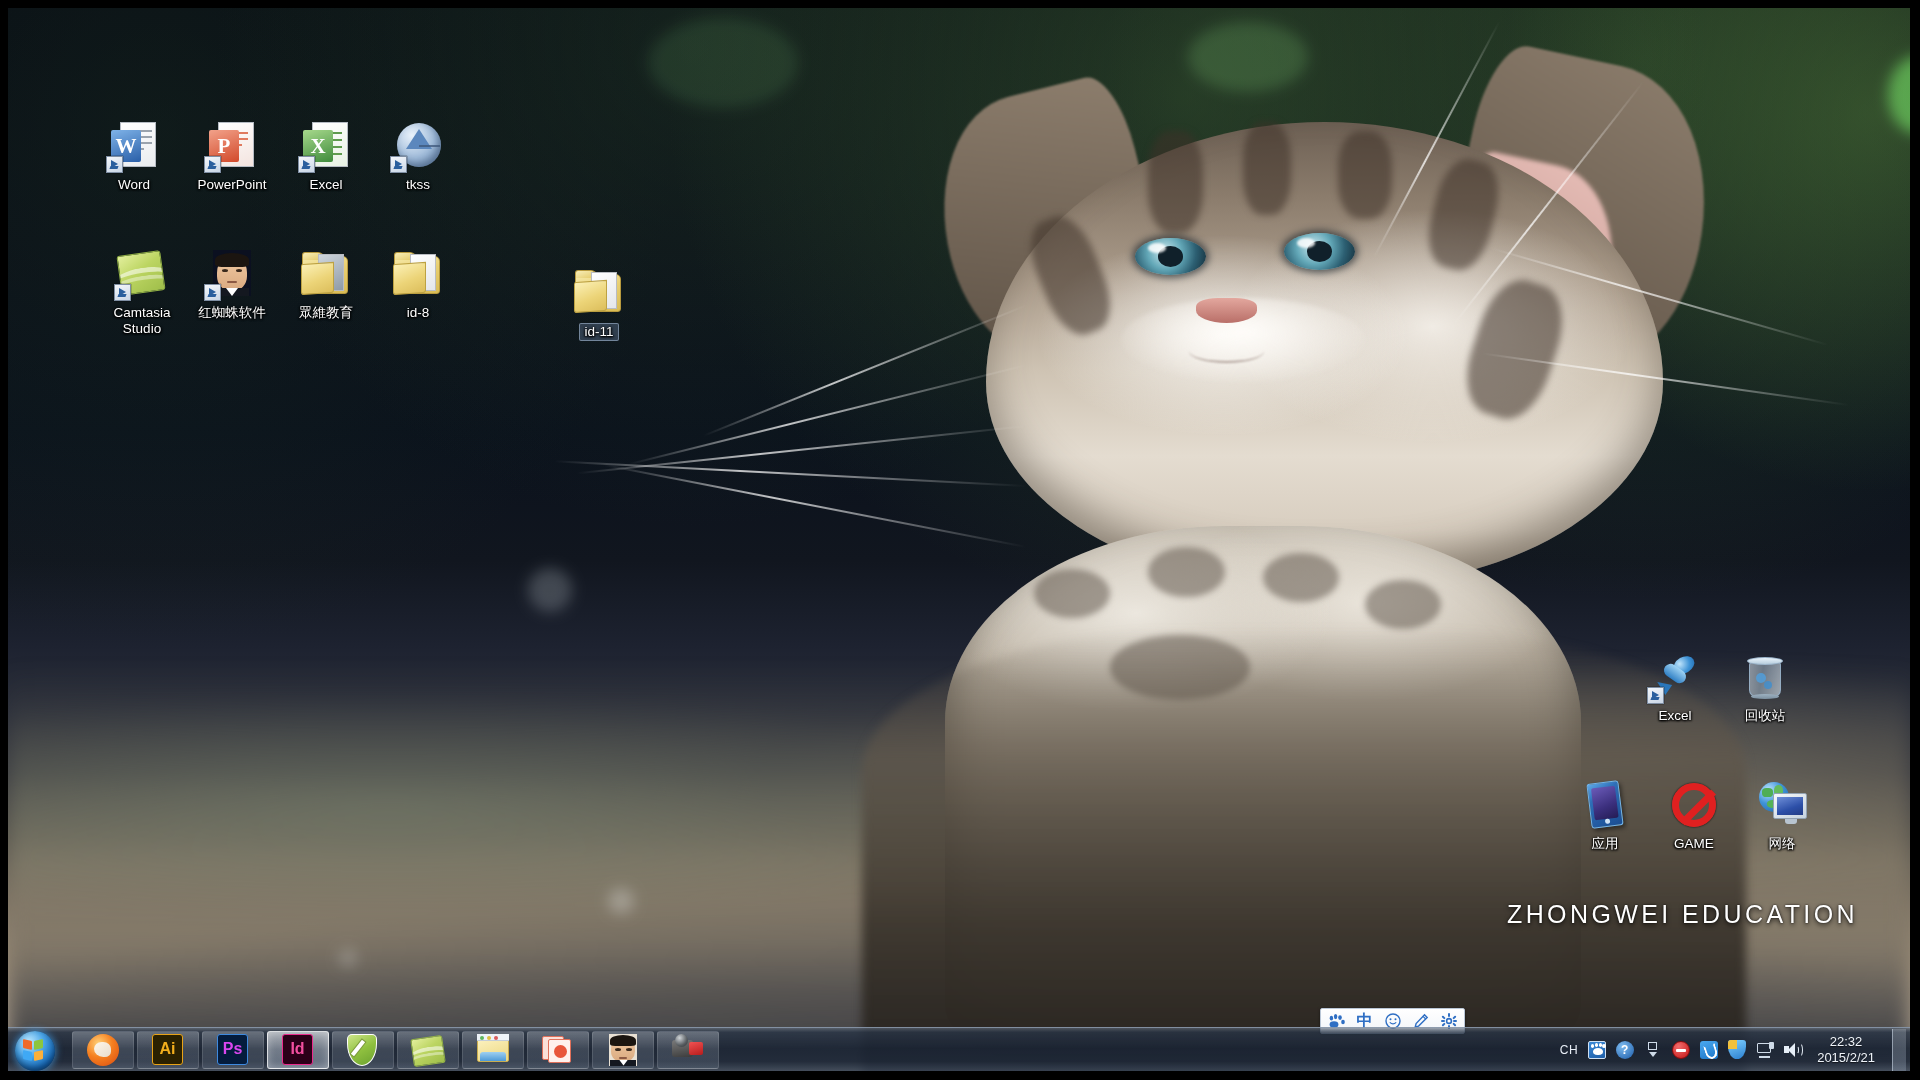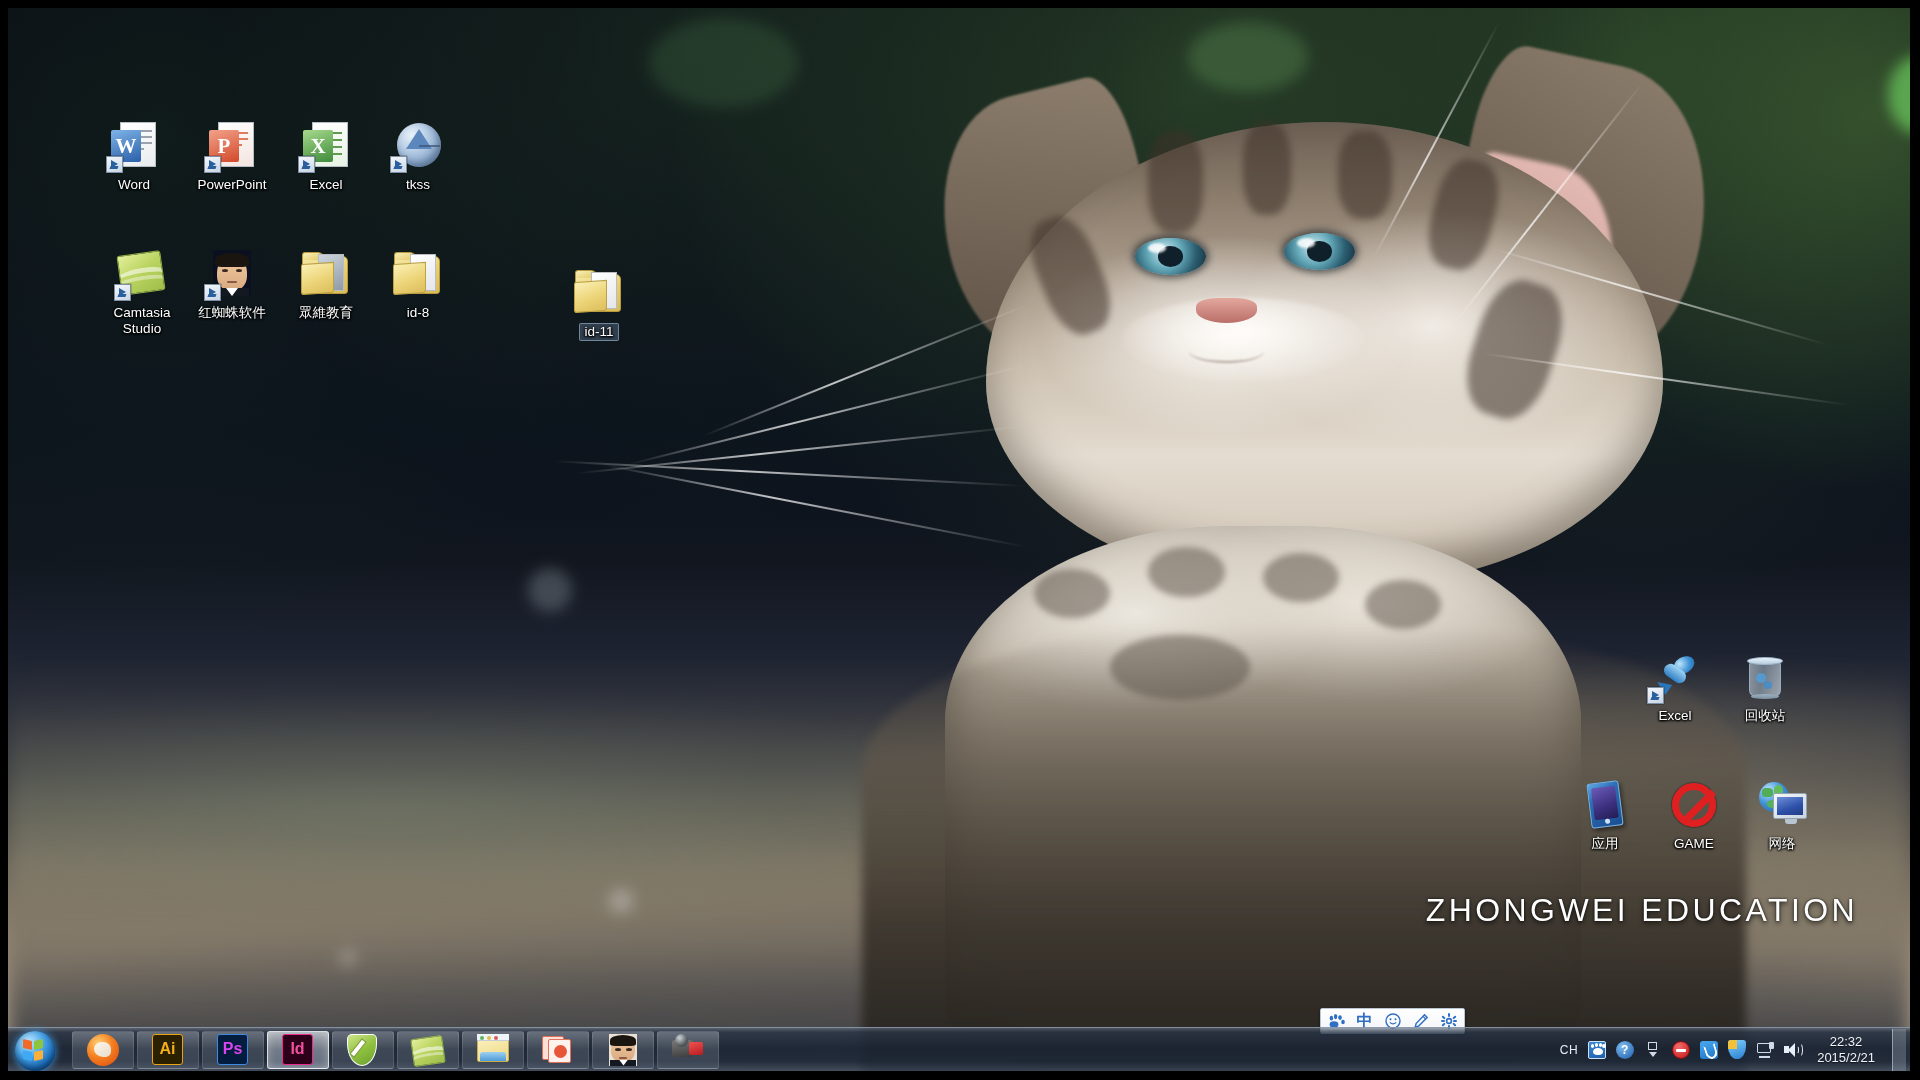--- a/index.html
+++ b/index.html
@@ -216,21 +216,21 @@
   .net .globe .c3 { position:absolute; left:8px; top:18px; width:14px; height:8px; border-radius:40%; background:#55b257; }
   .net .mon { position:absolute; left:14px; top:11px; width:34px; height:26px; border-radius:2px;
               background:linear-gradient(150deg,#f4f7fa,#c7d3df); border:1px solid #93a3b3; }
   .net .mon .s { position:absolute; inset:3px; background:linear-gradient(160deg,#6f8fd8,#2c4fa8 60%,#233c85); }
   .net .stand { position:absolute; left:26px; top:37px; width:12px; height:5px; background:#b8c4d0; border-radius:0 0 3px 3px; }
 
   
   .wm { position:absolute; right:52px; bottom:142px; text-align:center; color:#fff;
         text-shadow:0 2px 5px rgba(0,0,0,.75), 0 0 2px rgba(0,0,0,.8); }
   .wm .cn { font-size:50px; font-weight:bold; letter-spacing:5px; font-family:"DejaVu Sans","Liberation Sans",sans-serif; }
-  .wm .en { font-size:32px; letter-spacing:3.4px; margin-top:17px; font-family:"Liberation Sans",sans-serif; }
+  .wm .en { font-size:25px; letter-spacing:3.4px; margin-top:17px; font-family:"Liberation Sans",sans-serif; }
 
   
   .ime {
     position:absolute; left:1312px; top:1000px; height:26px;
     background:linear-gradient(180deg,#ffffff,#f2f5f9); border:1px solid #b9c6d6;
     border-radius:2px; display:flex; align-items:center; padding:0 7px; gap:11px;
     box-shadow:0 1px 3px rgba(0,0,0,.5);
   }
   .ime .it { color:#2f6fc4; font-size:15px; line-height:1; display:flex; align-items:center; justify-content:center; width:17px; height:17px; }
 

